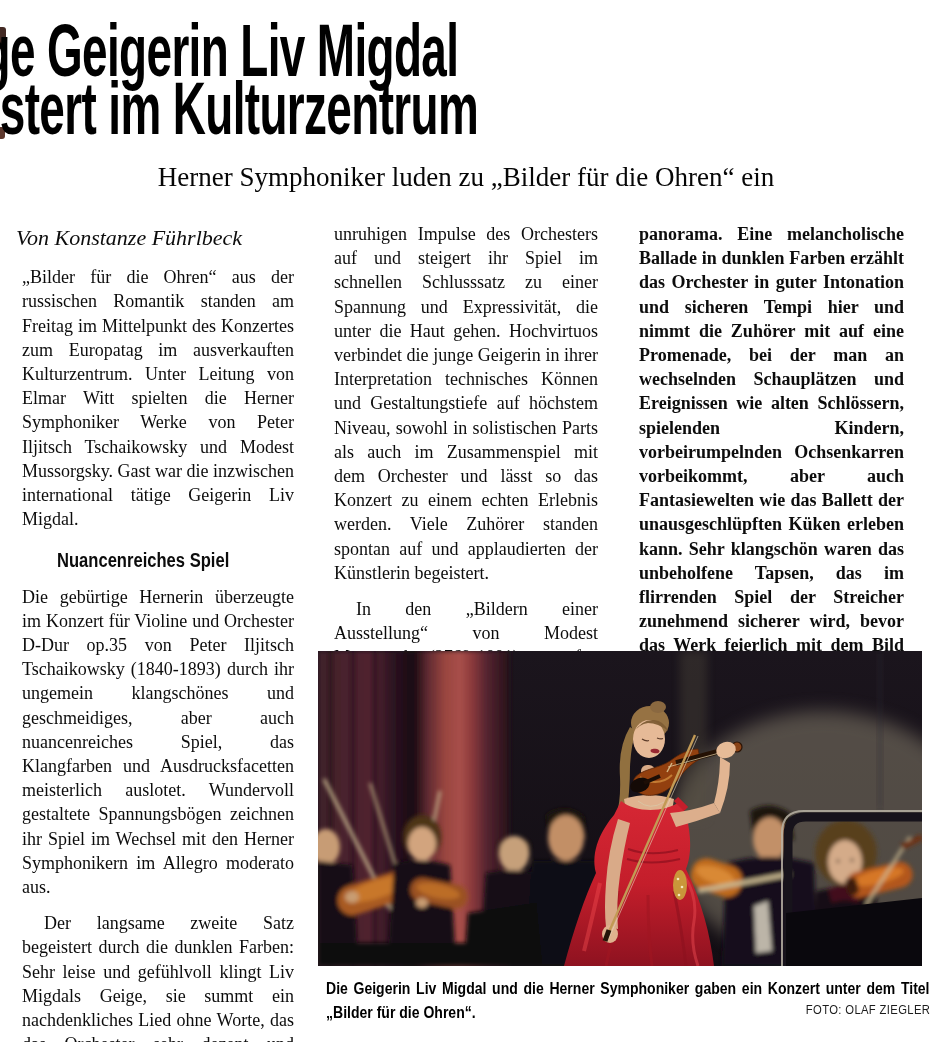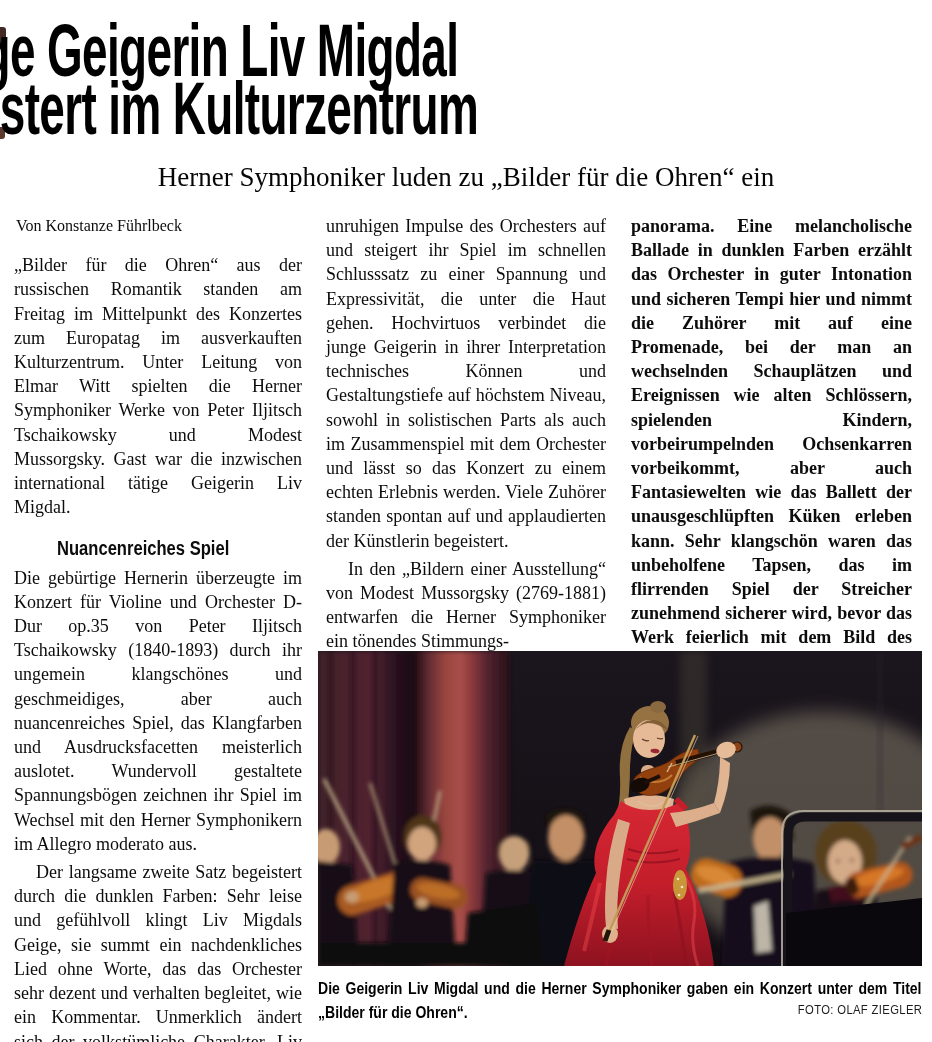--- a/index.html
+++ b/index.html
@@ -22,35 +22,35 @@
 
   .subhead{position:absolute;top:160px;left:0;width:932px;text-align:center;
            font-size:27px;line-height:34px;color:#060606;}
 
   
   .col{position:absolute;top:210px;font-size:18px;line-height:24.2px;
        text-align:justify;color:#0c0c0c;}
   .col1{left:10px;width:296px;}
   .col2{left:322px;width:288px;}
   .col3{left:627px;width:289px;font-weight:bold;}
-  .col p{margin:4px;}
+  .col p{margin:12px;}
   .col p.indent{text-indent:22px;}
-  .byline{font-size:16px;margin:4px 0 15px 6px;text-align:left;}
+  .byline{font-style:italic;font-size:22px;margin:16px 0 15px 6px;text-align:left;}
   .crosshead{margin:15px 0 5px 0;text-align:center;}
   .cond{display:inline-block;transform:scaleX(0.85);transform-origin:0 50%;
         font-family:"Liberation Sans", sans-serif;font-weight:700;white-space:nowrap;}
   .crosshead .cond{font-size:19.5px;}
 
   
   .photo{position:absolute;left:318px;top:651px;width:604px;height:315px;margin:0;
          background:#120d13;z-index:5;}
   .photo svg{display:block;}
 
   
-  .caption-wrap{position:absolute;left:318px;top:976px;width:604px;height:52px;z-index:6;}
+  .caption-wrap{position:absolute;left:326px;top:976px;width:604px;height:52px;z-index:6;}
   .caption{width:710px;transform:scaleX(0.85);transform-origin:0 0;
            font-family:"Liberation Sans", sans-serif;font-weight:700;
            font-size:16.5px;line-height:24px;text-align:justify;color:#000;}
   .credit{position:absolute;right:0;top:27px;
           font-family:"Liberation Sans", sans-serif;font-weight:400;
           font-size:12.5px;letter-spacing:0.4px;color:#1c1c1c;
           transform:scaleX(0.9);transform-origin:100% 50%;}
 </style>
 </head>
 <body>

